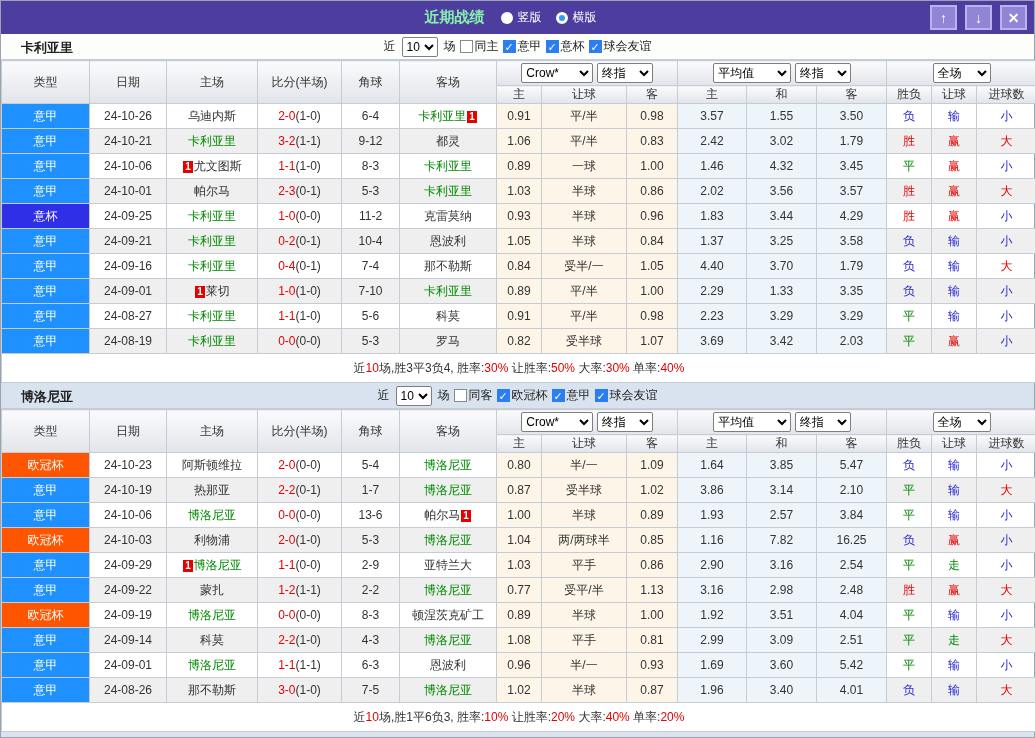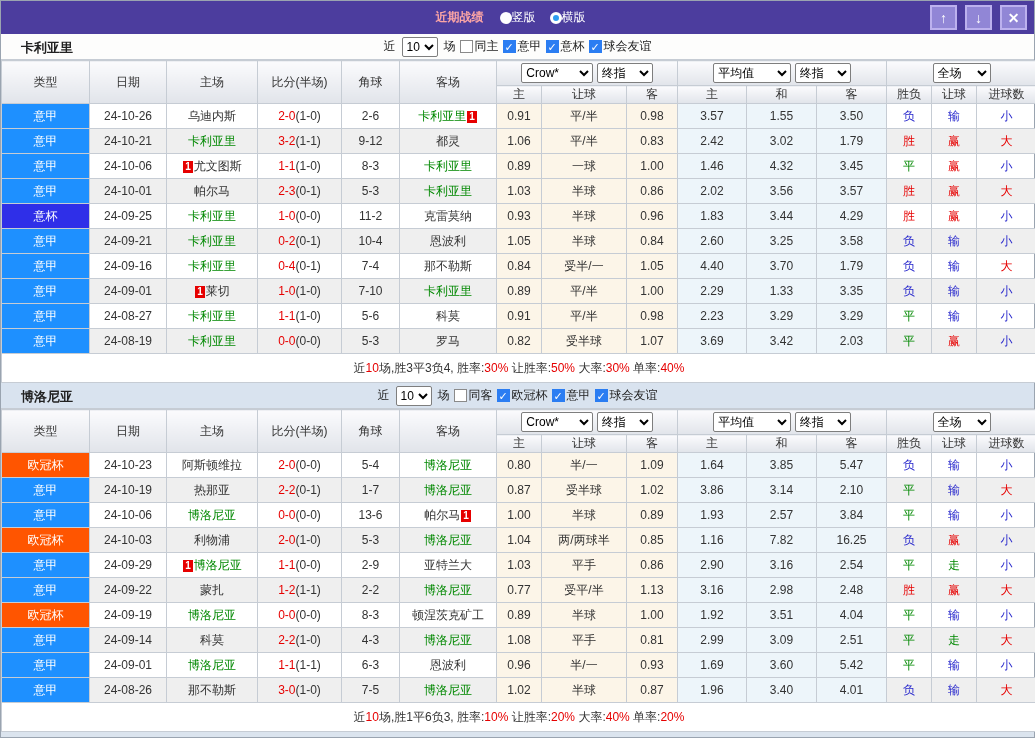--- a/index.html
+++ b/index.html
@@ -2,23 +2,23 @@
 <html><head>
 <meta charset="utf-8">
 <style>
   * { box-sizing: border-box; }
   body { margin: 0; background: #fff; font-family: "Liberation Sans", "DejaVu Sans", sans-serif; }
   .window { width: 1035px; border: 1px solid #9aa4b0; background: #fff; }
 
   
   .titlebar { height: 33px; background: #4c3d9e; position: relative;
               display: flex; align-items: center; justify-content: center; }
-  .title { color: #fca5a5; font-weight: bold; font-size: 12px; margin-right: 16px; }
+  .title { color: #86efac; font-weight: bold; font-size: 15px; margin-right: 16px; }
   .radio-opt { color: #fff; font-size: 12px; display: inline-flex; align-items: center;
-               margin-right: 14px; cursor: pointer; }
+               gap: 5px; margin-right: 14px; cursor: pointer; }
   .radio { width: 12px; height: 12px; border-radius: 50%; background: #fff; display: inline-block; }
   .radio.unselected { width: 12px; height: 12px; background: #2e9df0; border: 3px solid #fff; }
   .tb-buttons { position: absolute; right: 7px; top: 4px; display: flex; gap: 8px; }
   .tb-btn { width: 27px; height: 25px; background: #9186d6; border: 2px solid #bcb1ee;
             color: #fff; font-weight: bold; font-size: 14px; line-height: 1; padding: 0; cursor: pointer; }
 
   
   .section-header { position: relative; height: 26px; border-bottom: 1px solid #c6ccd4; background: #fdfdfc; }
   .s1 .section-header { background: #d9e3ef; }
   .team-title { position: absolute; left: 20px; top: 5px; font-size: 13px; font-weight: bold; color: #222; }
@@ -138,21 +138,21 @@
               <th>让球</th>
               <th>进球数</th>
             </tr>
           </thead>
           <tbody>
             <tr>
               <td class="league" style="background: rgb(30, 144, 255);">意甲</td>
               <td class="stripe">24-10-26</td>
               <td class="stripe"><span>乌迪内斯</span></td>
               <td class="stripe"><span class="ft">2-0</span><span class="ht">(1-0)</span></td>
-              <td class="stripe">2-6</td>
+              <td class="stripe">6-4</td>
               <td class="stripe"><span style="color: rgb(0, 136, 0);">卡利亚里</span><span class="badge1">1</span></td>
               <td class="odds">0.91</td>
               <td class="odds">平/半</td>
               <td class="odds">0.98</td>
               <td class="avg">3.57</td>
               <td class="avg">1.55</td>
               <td class="avg">3.50</td>
               <td class="stripe" style="color: rgb(39, 39, 204);">负</td>
               <td class="stripe" style="color: rgb(39, 39, 204);">输</td>
               <td class="stripe" style="color: rgb(39, 39, 204);">小</td>
@@ -228,21 +228,21 @@
             <tr>
               <td class="league" style="background: rgb(30, 144, 255);">意甲</td>
               <td class="stripe">24-09-21</td>
               <td class="stripe"><span style="color: rgb(0, 136, 0);">卡利亚里</span></td>
               <td class="stripe"><span class="ft">0-2</span><span class="ht">(0-1)</span></td>
               <td class="stripe">10-4</td>
               <td class="stripe"><span>恩波利</span></td>
               <td class="odds">1.05</td>
               <td class="odds">半球</td>
               <td class="odds">0.84</td>
-              <td class="avg">2.60</td>
+              <td class="avg">1.37</td>
               <td class="avg">3.25</td>
               <td class="avg">3.58</td>
               <td class="stripe" style="color: rgb(39, 39, 204);">负</td>
               <td class="stripe" style="color: rgb(39, 39, 204);">输</td>
               <td class="stripe" style="color: rgb(39, 39, 204);">小</td>
             </tr>
             <tr>
               <td class="league" style="background: rgb(30, 144, 255);">意甲</td>
               <td class="stripe">24-09-16</td>
               <td class="stripe"><span style="color: rgb(0, 136, 0);">卡利亚里</span></td>

